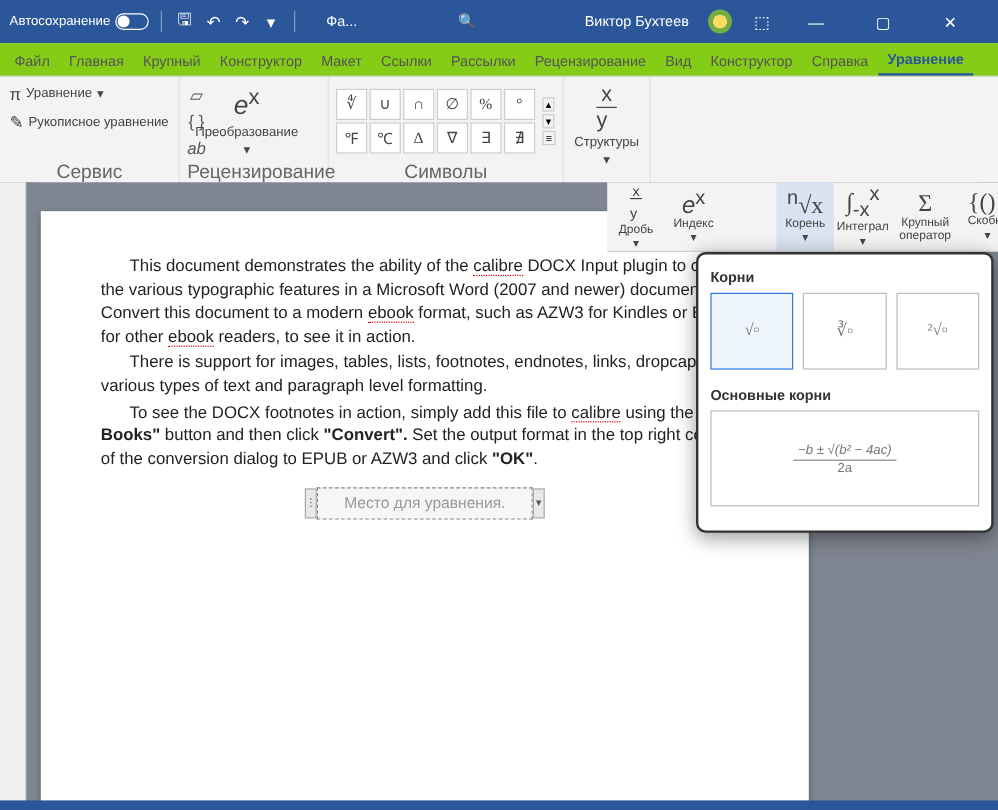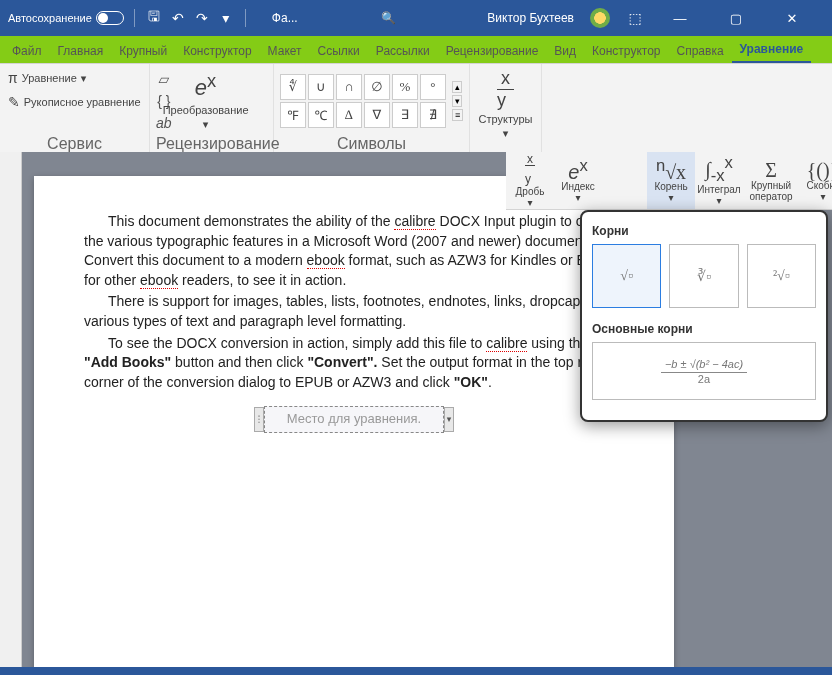--- a/index.html
+++ b/index.html
@@ -51,21 +51,21 @@
   .eq-placeholder { display: block; margin: 14px auto 0; width: 180px; border: 1px dashed #888; padding: 3px 4px; font-size: 13px; color: #999; text-align: center; position: relative; background:#f6f6f9; }
   .eq-placeholder .handle { position: absolute; top: 0; bottom: 0; width: 10px; background: #e8e8e8; border: 1px solid #aaa; display: flex; align-items: center; justify-content: center; font-size: 9px; color: #555; }
   .eq-placeholder .handle.left { left: -11px; }
   .eq-placeholder .handle.right { right: -11px; }
 
   .popup { position: absolute; top: 210px; left: 580px; width: 248px; background: #fff; border: 2px solid #333; border-radius: 8px; box-shadow: 0 4px 16px rgba(0,0,0,0.4); padding: 8px 6px 10px; z-index: 10; font-size: 12px; }
   .popup h4 { font-size: 12px; font-weight: 600; color: #333; margin: 4px 0 6px 4px; }
   .template-row { display: flex; gap: 8px; padding: 0 4px 10px; }
   .template { flex:1; min-width:68px; height: 64px; border: 1px solid #bbb; display: flex; align-items: center; justify-content: center; font-family: "Cambria Math", serif; font-size: 14px; cursor: pointer; background:#fff; color:#777; }
   .template.sel { border-color: #2b7de1; background: #eef4fc; }
-  .template.tall { height: 58px; justify-content: center; }
+  .template.tall { height: 80px; justify-content: center; }
   .ph { font-family: "Cambria Math", serif; }
 
   .bottom-bar { position:absolute; left:0; right:0; bottom:0; height:8px; background:#2b579a; }
 
   .convert-group { align-items:center; }
 </style>
 </head>
 <body>
 
 <div class="titlebar">
@@ -185,21 +185,21 @@
 <div class="doc-area">
   <div class="vruler"></div>
   <div class="hruler">· 2 · | · 1 · | · | · | · 1 · | · 2 · | · 3 · | · 4 · | · 5 · | · 6 · | · 7 · | · 8 · | · 9 · | · 10 · | · 11</div>
   <div class="doc-scroll">
     <div class="page">
       <p>
         <span>This document demonstrates the ability of the </span><span class="underline-red">calibre</span><span> DOCX Input plugin to convert the various typographic features in a Microsoft Word (2007 and newer) document. Convert this document to a modern </span><span class="underline-red">ebook</span><span> format, such as AZW3 for Kindles or EPUB for other </span><span class="underline-red">ebook</span><span> readers, to see it in action.</span>
       </p>
       <p>There is support for images, tables, lists, footnotes, endnotes, links, dropcaps and various types of text and paragraph level formatting.</p>
       <p>
-        <span>To see the DOCX conversion in action, simply add this file to </span><span class="underline-red">calibre</span><span> using the </span><b>"Add Books"</b><span> button and then click </span><b>"Convert".</b><span>  Set the output format in the top right corner of the conversion dialog to EPUB or AZW3 and click </span><b>"OK"</b><span>.</span>
+        <span>To see the DOCX footnotes in action, simply add this file to </span><span class="underline-red">calibre</span><span> using the </span><b>"Add Books"</b><span> button and then click </span><b>"Convert".</b><span>  Set the output format in the top right corner of the conversion dialog to EPUB or AZW3 and click </span><b>"OK"</b><span>.</span>
       </p>
       <div class="eq-placeholder">
         <span class="handle left">⋮</span>
         <span>Место для уравнения.</span>
         <span class="handle right">▾</span>
       </div>
     </div>
   </div>
 </div>
 

